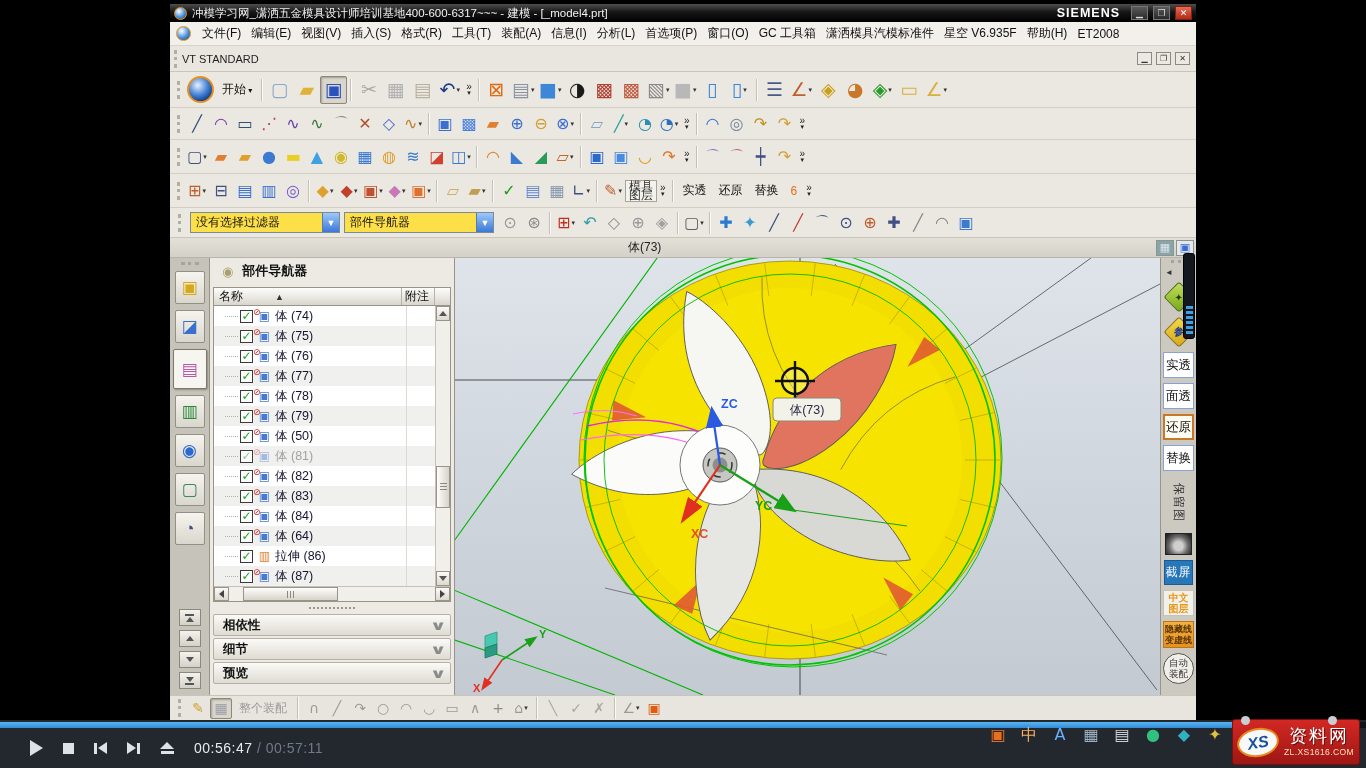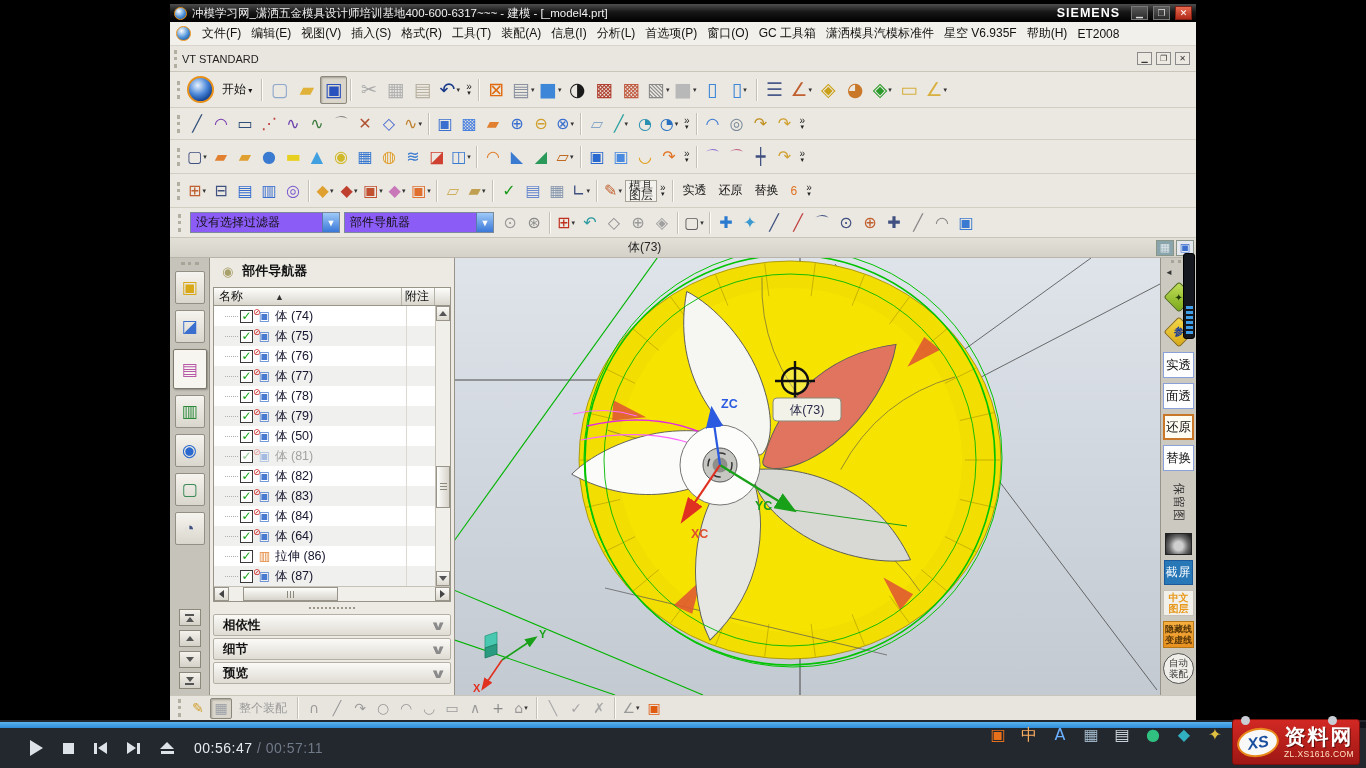--- a/index.html
+++ b/index.html
@@ -37,21 +37,21 @@
   .row1 .tb-btn .g{font-size:19px;}
   .tb-btn .dd{font-size:7px;color:#333;margin-left:1px;align-self:center;}
   .tb-btn.pressed{background:#dbd6cb;border-color:#8c887c;box-shadow:inset 1px 1px 2px rgba(0,0,0,.25);}
   .tb-sep{width:2px;height:22px;border-left:1px solid #c4c0b5;border-right:1px solid #fbfaf7;margin:0 3px;}
   .tb-of{display:flex;flex-direction:column;align-items:center;font-size:10px;line-height:6px;color:#222;padding:0 3px;}
   .tb-txt{font-size:12px;color:#111;padding:2px 5px;border:1px solid transparent;white-space:nowrap;}
   .tb-txt2{font-size:12px;line-height:9px;color:#333;text-align:center;border:1px solid #a8a49a;background:#f4f2ec;padding:1px 3px;}
   .tb-logo{width:27px;height:27px;border-radius:50%;background:radial-gradient(circle at 38% 32%,#e8f2fc,#4a86d8 45%,#1a4a9a 72%,#0c2a5e);border:2px solid #e89018;margin:0 2px;}
 
   .selbar{flex:0 0 30px;background:#ebe8e1;border-bottom:1px solid #c9c5bb;display:flex;align-items:center;gap:4px;padding:0 4px;}
-  .dd-box{display:flex;width:150px;height:21px;background:#8b5cf6;border:1px solid #7a8a9a;align-items:center;font-size:12px;padding-left:5px;color:#111;}
+  .dd-box{display:flex;width:150px;height:21px;background:#fde047;border:1px solid #7a8a9a;align-items:center;font-size:12px;padding-left:5px;color:#111;}
   .dd-arrow{margin-left:auto;width:17px;height:19px;background:linear-gradient(#9ec9f8,#3a78d8);color:#fff;font-size:9px;display:flex;align-items:center;justify-content:center;border-left:1px solid #5a7aa8;}
 
   .cueline{flex:0 0 20px;background:linear-gradient(#e3e0d7,#d4d1c8);border-bottom:1px solid #b8b4aa;display:flex;align-items:center;font-size:12px;color:#222;}
   .cue-text{margin-left:458px;}
   .cue-right{margin-left:auto;display:flex;gap:2px;margin-right:2px;}
   .cue-mini{width:18px;height:16px;border:1px solid #8a968a;display:flex;align-items:center;justify-content:center;font-size:11px;}
   .cue-mini.check{background:#8aa4ac;color:#dde6ea;}
   .cue-mini.blue{background:#e4e8ee;color:#3a6fd0;}
 
   .main{flex:1;display:flex;min-height:0;}
@@ -158,21 +158,21 @@
   .time .dim{color:#717a88;}
 
   .tray{position:absolute;left:986px;top:723px;display:flex;gap:7px;align-items:center;}
   .tray span{font-size:13px;line-height:1;}
 
   .watermark{position:absolute;left:1232px;top:719px;width:128px;height:46px;background:linear-gradient(#d22824,#9e1714);border:1px solid #7a0f0c;border-radius:3px;display:flex;align-items:center;padding:2px 4px;gap:4px;}
   .watermark::before,.watermark::after{content:"";position:absolute;top:-4px;width:9px;height:9px;border-radius:50%;background:#c9ced6;}
   .watermark::before{left:8px;} .watermark::after{right:22px;}
   .wm-oval{width:42px;height:29px;flex:0 0 42px;background:#f8f8f8;border-radius:50%;border:2px solid #e8881a;display:flex;align-items:center;justify-content:center;font-style:italic;font-weight:bold;font-size:16px;color:#1a4fa0;transform:rotate(-10deg);}
   .wm-right{display:flex;flex-direction:column;align-items:center;line-height:1;flex:1;}
-  .wm-name{font-size:21px;font-weight:bold;color:#fff;letter-spacing:2px;text-shadow:1px 1px 0 #5e0c0a;}
+  .wm-name{font-size:18px;font-weight:normal;color:#fff;letter-spacing:2px;text-shadow:1px 1px 0 #5e0c0a;}
   .wm-url{font-size:8.5px;color:#ffe2c2;margin-top:3px;letter-spacing:.4px;}
 </style>
 </head>
 <body>
 
 <div class="nx-window">
 
   <div class="titlebar">
     <span class="app-logo"></span>
     <span class="title-text">冲模学习网_潇洒五金模具设计师培训基地400-600-6317~~~ - 建模 - [_model4.prt]</span>

